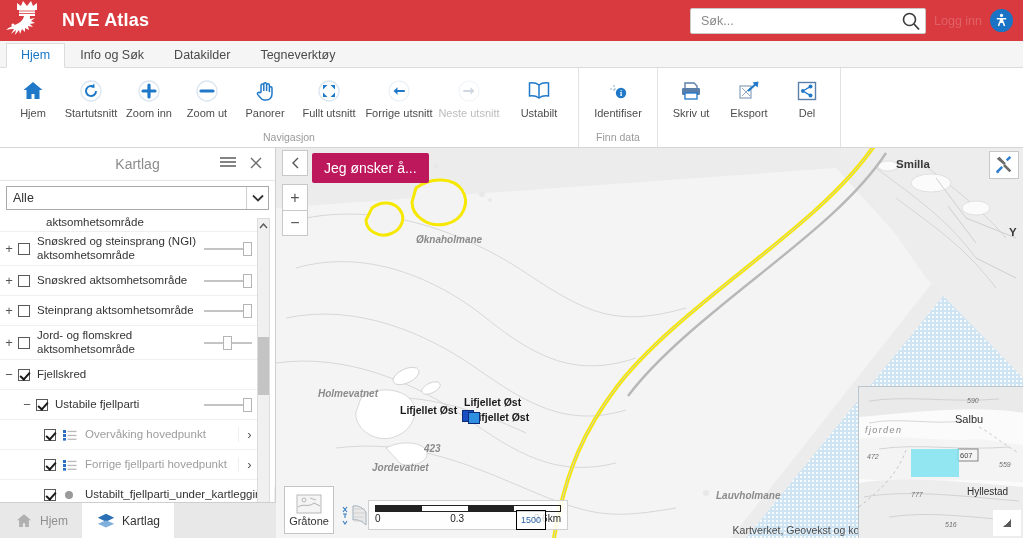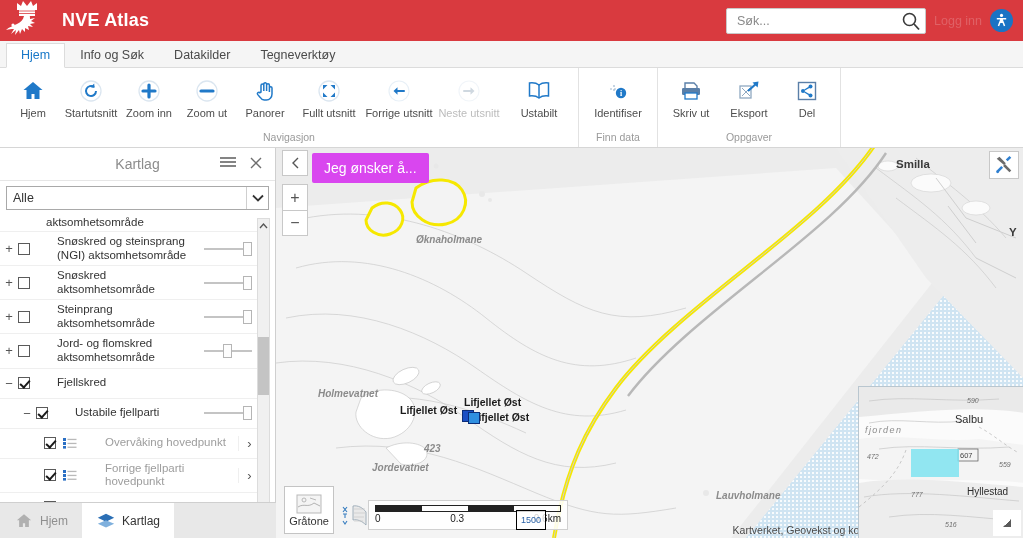--- a/index.html
+++ b/index.html
@@ -20,21 +20,21 @@
   }
   .logo-wrap { width: 52px; height: 41px; position: relative; margin-left: 4px; flex: none; }
   .app-title {
     color: #ffffff; font-size: 18px; font-weight: bold; letter-spacing: 0.2px;
     margin-left: 6px; white-space: nowrap;
   }
   .header-right {
     margin-left: auto; display: flex; align-items: center; gap: 8px; padding-right: 10px;
   }
   .search-box {
-    width: 200px; height: 26px; background: #fff; border: 1px solid #c9c9c9;
+    width: 236px; height: 26px; background: #fff; border: 1px solid #c9c9c9;
     border-radius: 2px; display: flex; align-items: center; padding: 0 4px 0 8px;
   }
   .search-box input {
     border: none; outline: none; flex: 1; font-size: 12.5px; color: #555;
     font-family: "Liberation Sans", sans-serif; background: transparent;
   }
   .search-box input::placeholder { color: #8a8a8a; }
   .login-link {
     color: #e06166; font-size: 12.5px; white-space: nowrap; cursor: pointer;
   }
@@ -129,21 +129,21 @@
   }
   .cbox {
     width: 12px; height: 12px; border: 1px solid #5a5a5a; background: #fff;
     flex: none; margin-right: 7px; position: relative; cursor: pointer;
   }
   .cbox.checked::after {
     content: ""; position: absolute; left: 3px; top: 0px; width: 4px; height: 8px;
     border: solid #1a1a1a; border-width: 0 2px 2px 0; transform: rotate(42deg);
   }
   .layer-name {
-    font-size: 11.5px; color: #333; line-height: 1.18; flex: 1; padding-right: 6px; margin-left: 20px;
+    font-size: 11.5px; color: #333; line-height: 1.18; flex: 1; padding-right: 6px;
   }
   .layer-name.muted { color: #9d9d9d; }
   .slider { width: 48px; flex: none; margin-right: 8px; position: relative; height: 14px; }
   .slider .track {
     position: absolute; top: 6px; left: 0; width: 48px; height: 2px;
     background: #fff; border: 1px solid #c4c4c4;
   }
   .slider .knob {
     position: absolute; top: 0; width: 9px; height: 14px;
     background: #fdfdfd; border: 1px solid #b5b5b5;
@@ -197,21 +197,21 @@
   }
   .map-ctrls { position: absolute; left: 6px; top: 2px; width: 26px; }
   .mc {
     width: 26px; height: 26px; background: #fff; border: 1px solid #c8c8c8;
     display: flex; align-items: center; justify-content: center;
     font-size: 16px; color: #555; cursor: pointer; margin-bottom: 0;
   }
   .mc.zin { margin-top: 8px; border-bottom: none; }
   .wish-btn {
     position: absolute; left: 36px; top: 5px; height: 25px;
-    background: #d946ef; color: #fff; font-size: 14px;
+    background: #be185d; color: #fff; font-size: 14px;
     display: flex; align-items: center; padding: 15px 12px;
     border-radius: 2px; cursor: pointer; white-space: nowrap;
   }
   .tools-btn {
     position: absolute; right: 4px; top: 3px; width: 30px; height: 28px;
     background: #fff; border: 1px solid #c8c8c8; display: flex;
     align-items: center; justify-content: center; cursor: pointer;
   }
   .basemap-btn {
     position: absolute; left: 8px; bottom: 4px; width: 50px; height: 48px;
@@ -461,21 +461,20 @@
               <rect x="3.5" y="3.5" width="17" height="17" fill="none" stroke="#5a7fa8" stroke-width="1.4"></rect>
               <circle cx="15.5" cy="7.5" r="2" fill="#2079c8"></circle>
               <circle cx="15.5" cy="16.5" r="2" fill="#2079c8"></circle>
               <circle cx="8" cy="12" r="2" fill="#2079c8"></circle>
               <path d="M9.6 11 L14 8.4 M9.6 13 L14 15.6" stroke="#2079c8" stroke-width="1.4"></path>
             </svg>
           </span>
           <span class="cap">Del</span>
         </div>
       </div>
-      <div class="ribbon-label">Oppgaver</div>
     </div>
   </div>
 
   <div class="panel">
     <div class="panel-head">
       <span class="panel-title">Kartlag</span>
       <span class="hdr-ic ic-list">
         <svg width="18" height="14" viewBox="0 0 18 14">
           <g stroke="#6e6e6e" stroke-width="1.7">
             <line x1="1" y1="2" x2="17" y2="2"></line>

